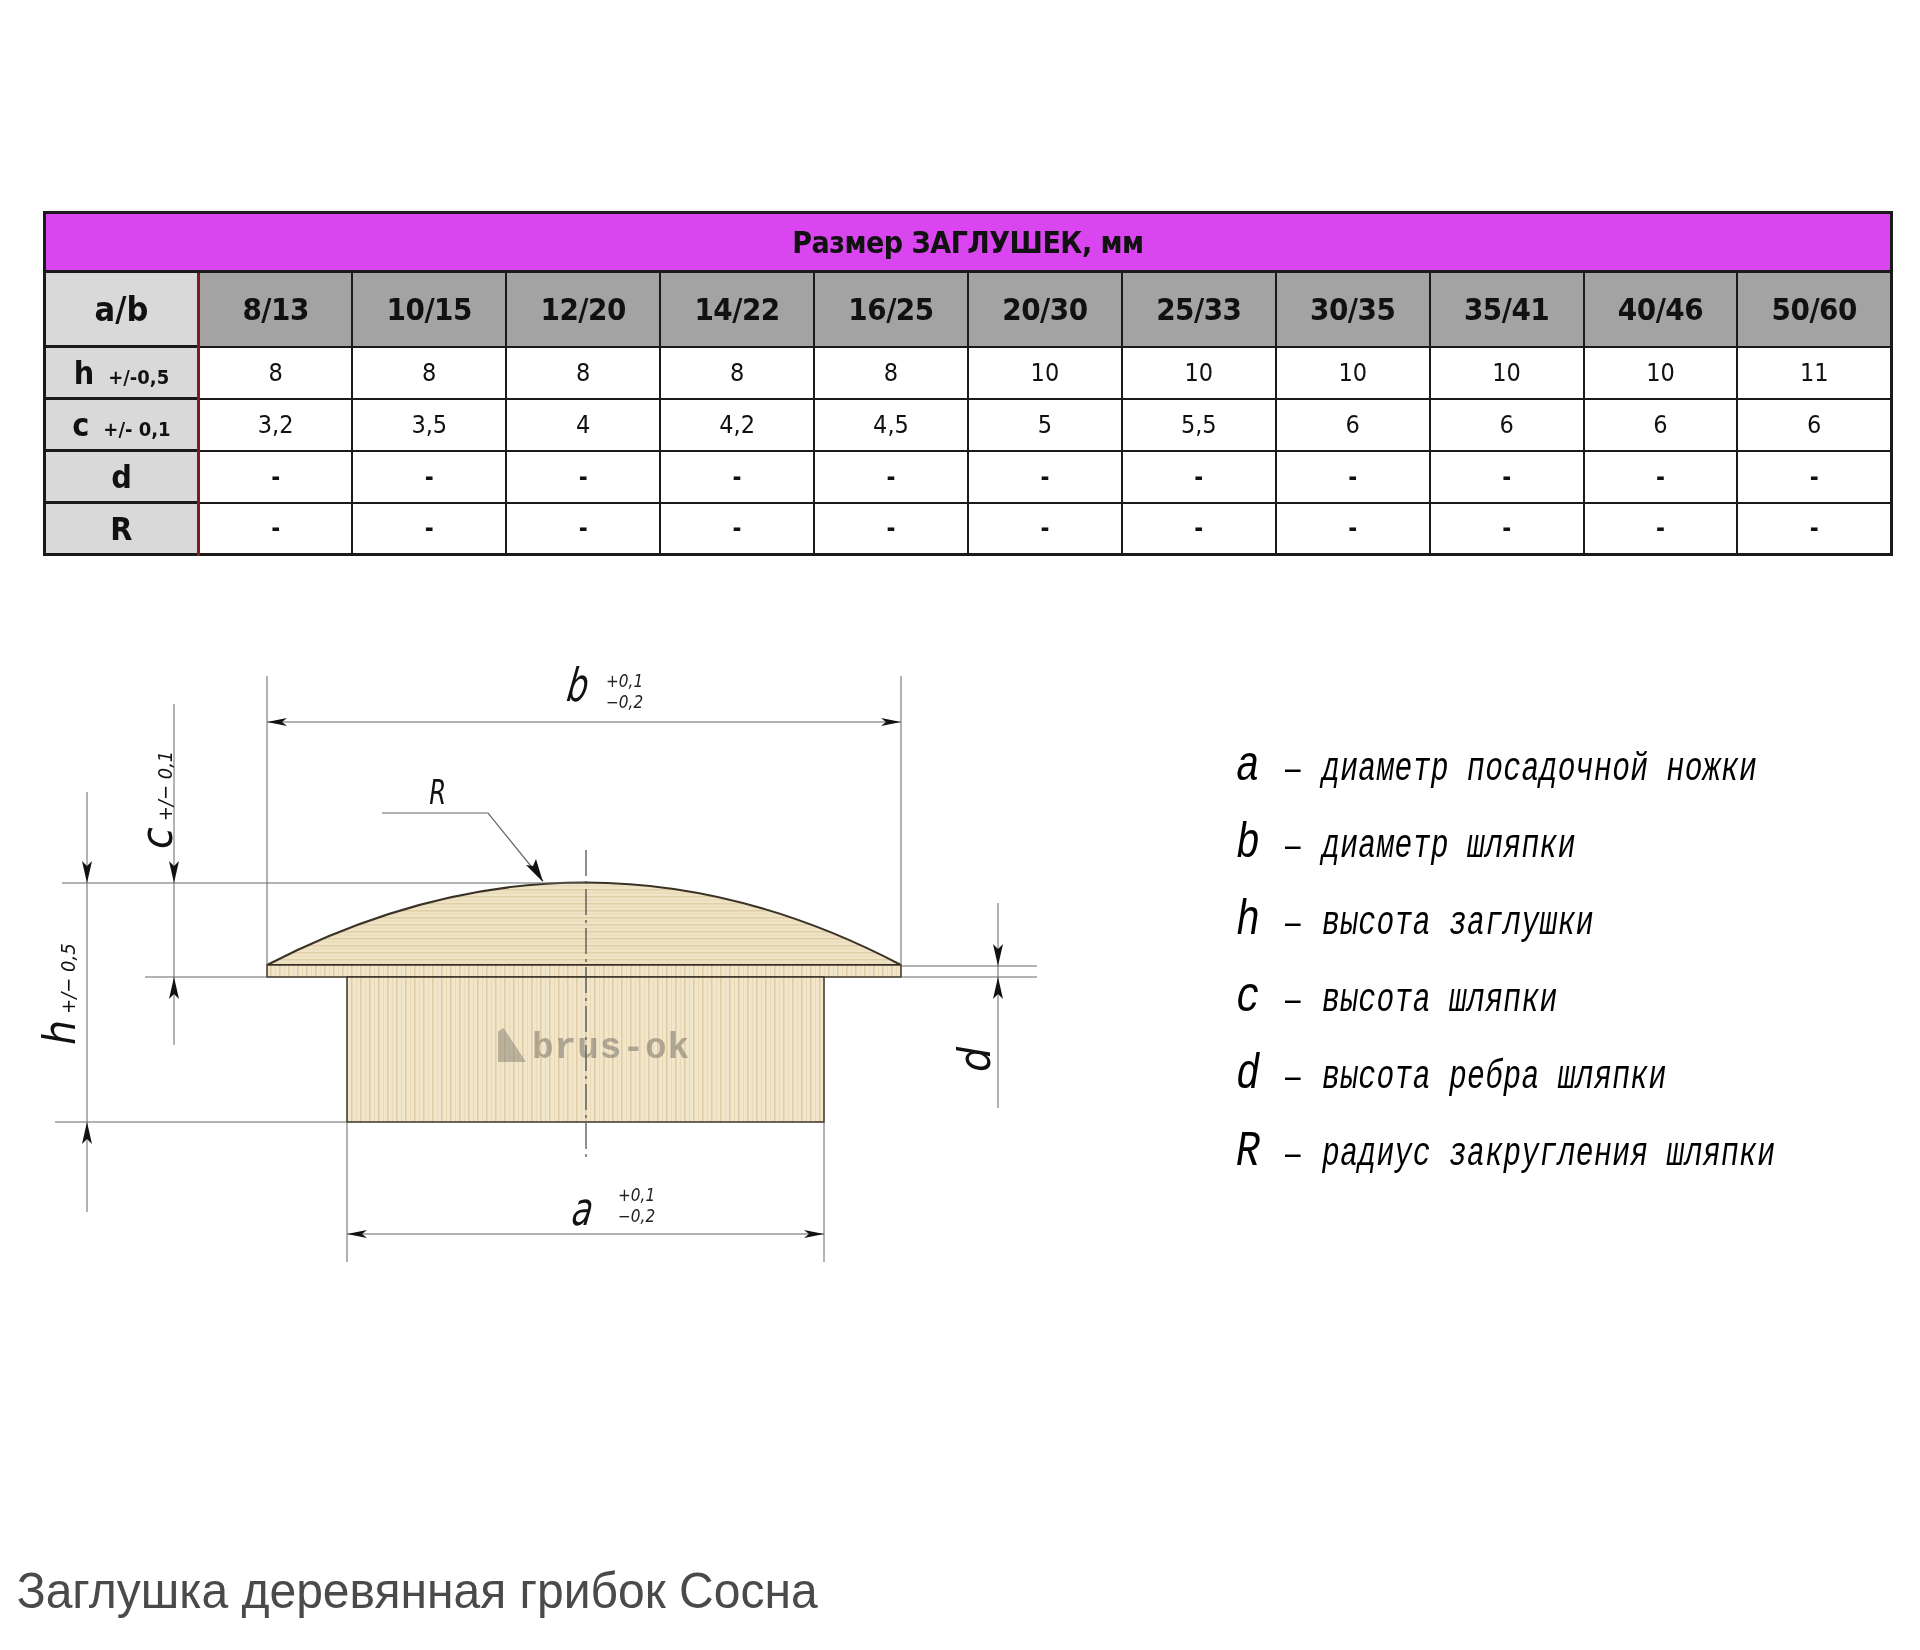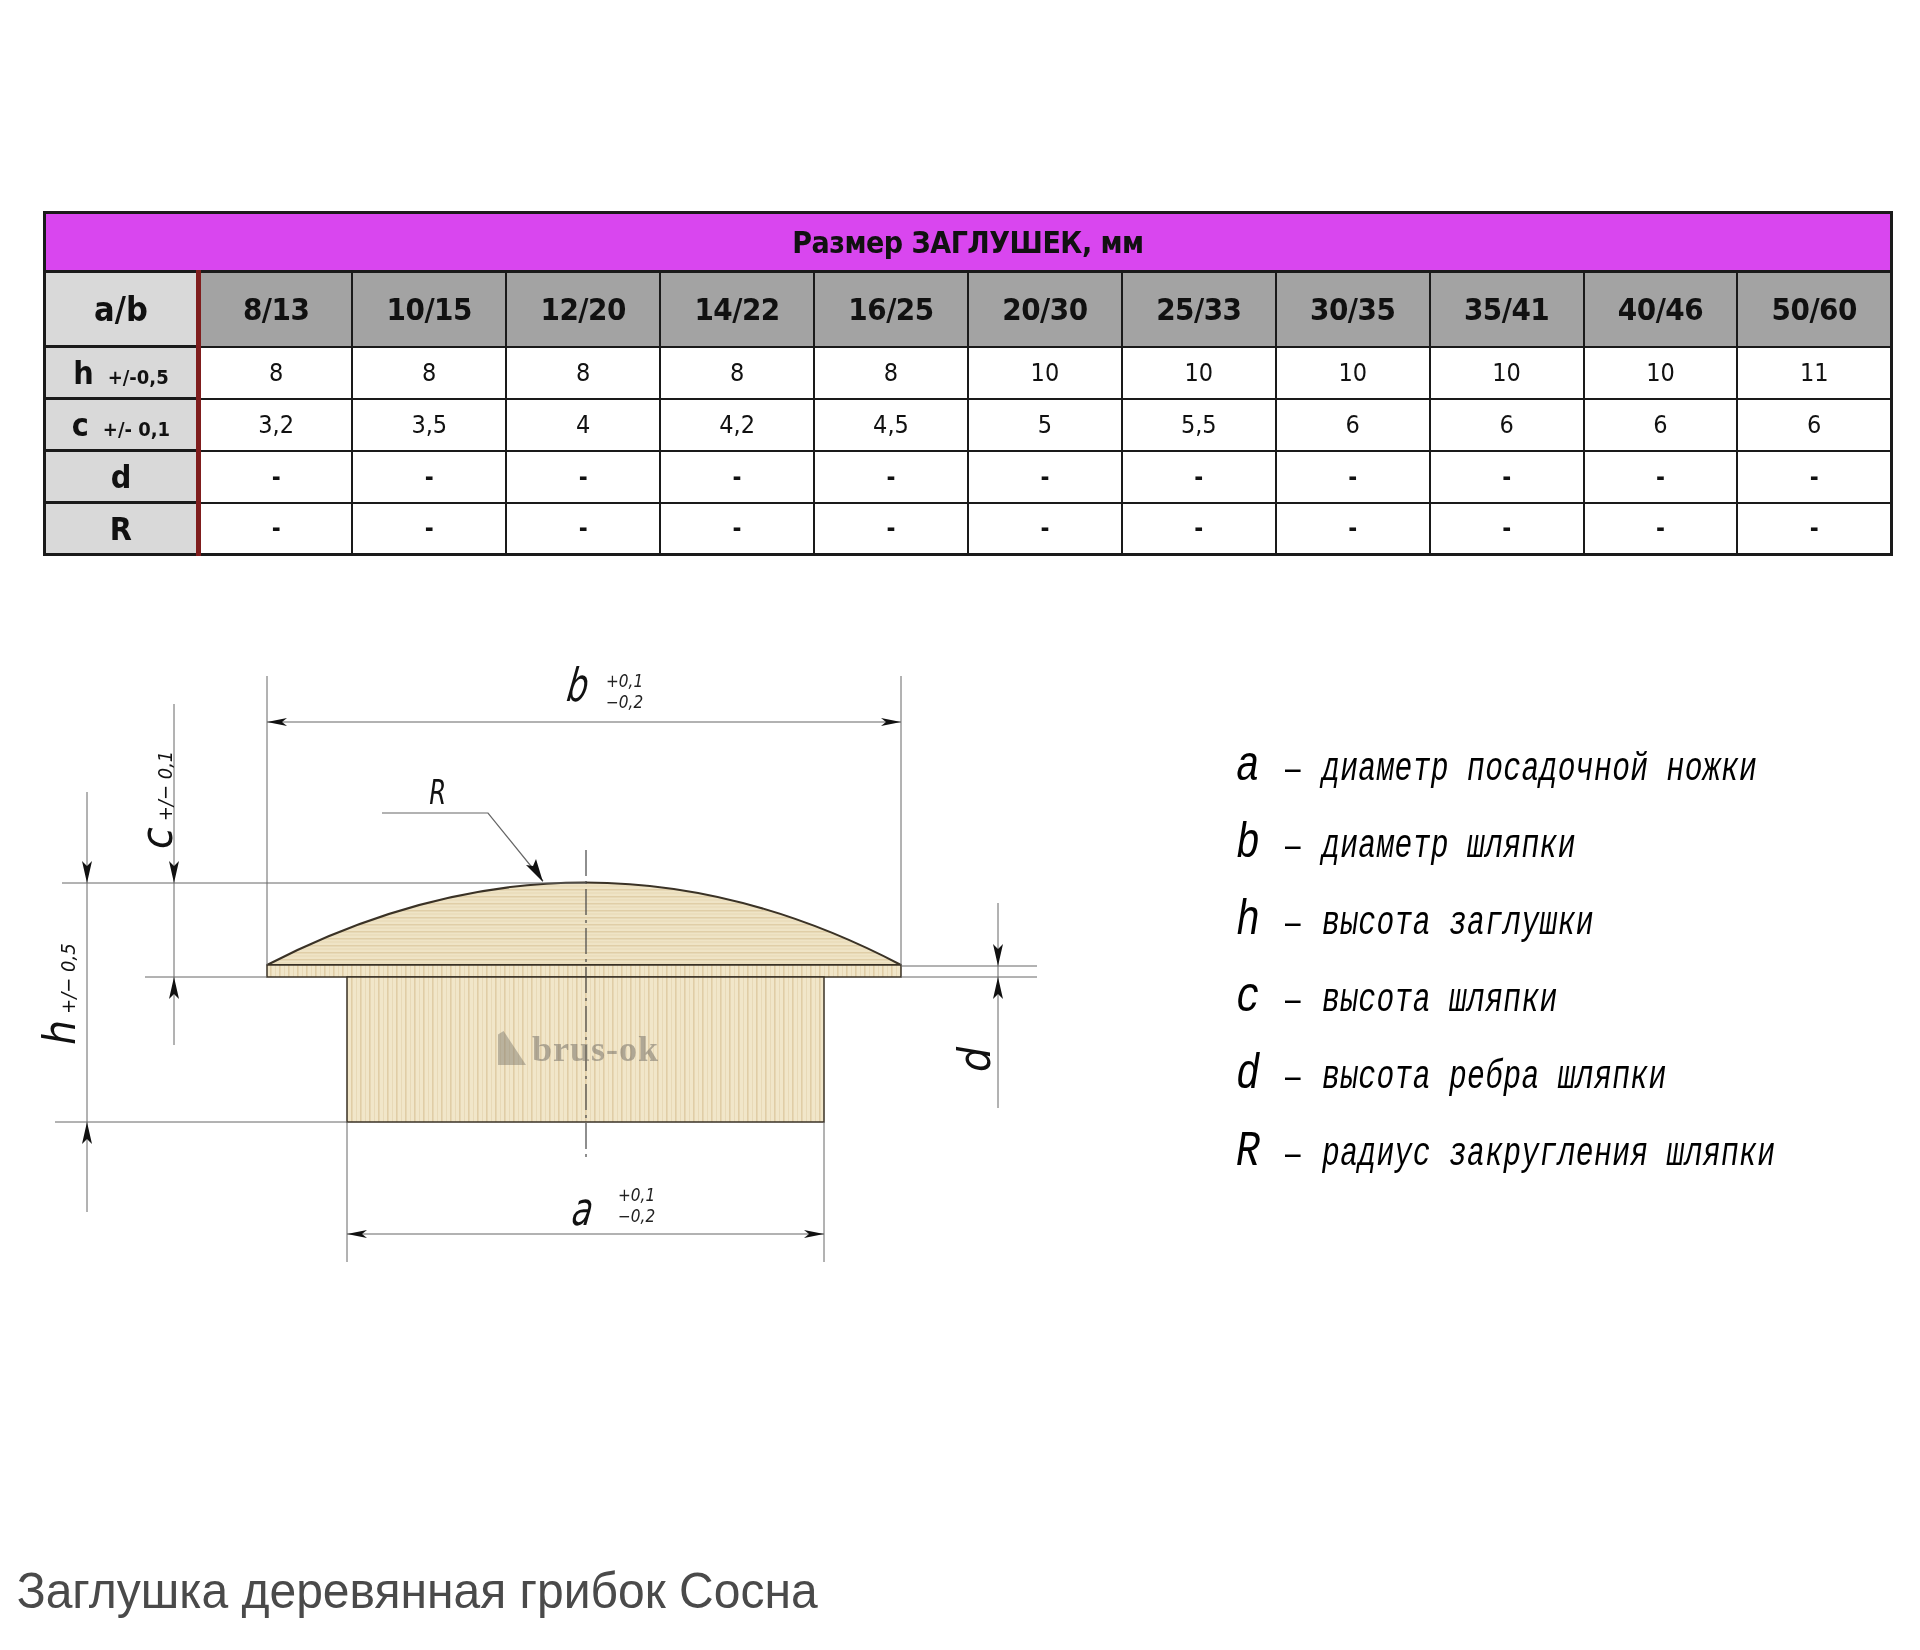--- a/index.html
+++ b/index.html
@@ -10,21 +10,21 @@
   .size-table { position: absolute; left: 43px; top: 211px; width: 1850px;
                 border-collapse: collapse; table-layout: fixed;
                 font-family: "DejaVu Sans Condensed", "DejaVu Sans", sans-serif; }
   .size-table td { border: 2px solid #1a1a1a; text-align: center; vertical-align: middle;
                    padding: 0; color: #111; }
   .size-table .title-cell { height: 56px; background: #d946ef; font-weight: bold; font-size: 30px;
                             letter-spacing: -0.5px; border-width: 3px 3px 3px 3px; }
   .size-table tr.hdr td { height: 72px; }
   .size-table tr.row td { height: 49px; }
   .size-table td.lbl { background: #d9d9d9; width: 360px; font-weight: bold; font-size: 32px;
-                       border-right: 5px solid #7f1d1d; }
+                       border-right: 3px solid #7f1d1d; }
   .size-table tr.hdr td.lbl { font-size: 34px; }
   .size-table td.lbl .tol { font-size: 20px; margin-left: 14px; position: relative; top: 0; }
   .size-table td.size { background: #a3a3a3; font-weight: bold; font-size: 31px; letter-spacing: -0.5px; }
   .size-table td.val { background: #fff; font-size: 25px; font-weight: normal; }
   .size-table td.dash { font-weight: bold; font-size: 24px; }
   .size-table tr.row td.lbl { border-top: 3px solid #1a1a1a; }
   .size-table { border: 3px solid #1a1a1a; }
 
   
   .drawing { position: absolute; left: 0; top: 0; width: 1920px; height: 1650px; pointer-events: none; }
@@ -33,21 +33,21 @@
   .dim-main { font-size: 46px; transform: skewX(-8deg) scaleX(0.8); transform-origin: left top; }
   .tol-stack { position: absolute; font-size: 17px; line-height: 21px; font-style: oblique; color: #222;
                font-family: "DejaVu Sans Condensed", "DejaVu Sans", sans-serif; }
   .rot { position: absolute; transform: rotate(-90deg); transform-origin: center center;
          white-space: nowrap; font-style: oblique; color: #111;
          font-family: "DejaVu Sans Condensed", "DejaVu Sans", sans-serif; }
   .rot .big { font-size: 44px; }
   .rot .small { font-size: 20px; margin-left: 6px; }
 
   .watermark { position: absolute; left: 498px; top: 1028px; color: rgba(120,115,105,0.55);
-               font-family: Liberation Serif, serif; font-weight: bold; font-size: 36px; letter-spacing: 1px; }
+               font-family: Liberation Mono, monospace; font-weight: bold; font-size: 36px; letter-spacing: 1px; }
   .watermark .wm-logo { display: inline-block; width: 28px; height: 34px; margin-right: 6px;
                         background: rgba(120,115,105,0.45);
                         clip-path: polygon(20% 0, 100% 100%, 0 100%, 0 10%); vertical-align: -4px; }
 
   
   .legend { position: absolute; left: 1236px; top: 738px; }
   .legend-item { position: relative; height: 77px; white-space: nowrap;
                  font-family: Liberation Mono, monospace; color: #000000; }
   .legend-item .sym { display: inline-block; width: 40px; font-size: 50px; font-style: oblique;
                       transform: scaleX(0.8); transform-origin: left; }

